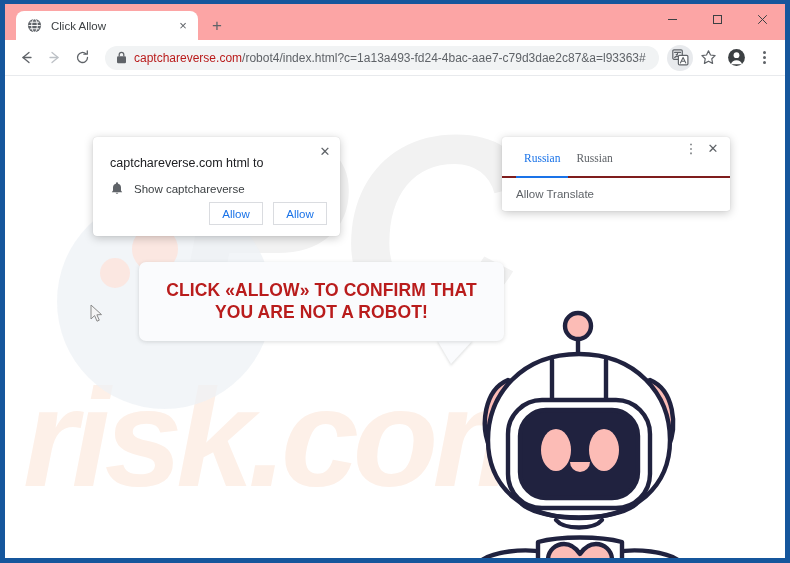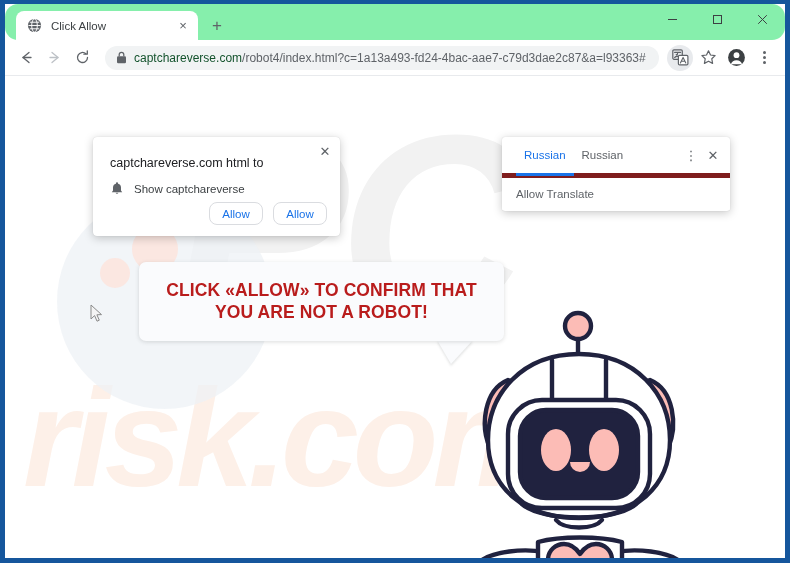--- a/index.html
+++ b/index.html
@@ -22,24 +22,23 @@
     position: relative;
     width: 780px; height: 554px;
     background: #ffffff;
     overflow: hidden;
   }
 
   
   .titlebar {
     position: relative;
     height: 36px;
-    background: #86efac;
+    background: #fca5a5;
     display: flex;
     align-items: flex-end;
-    border-radius: 13px;
   }
   .tab {
     position: relative;
     margin-left: 11px;
     width: 182px; height: 29px;
     background: #ffffff;
     border-radius: 8px 8px 0 0;
     display: flex; align-items: center;
     padding: 0 7px 0 11px;
     gap: 9px;
@@ -112,21 +111,21 @@
     flex: 0 0 20px;
     display: flex; align-items: center; justify-content: center;
   }
   .url {
     font-size: 12px;
     color: #202124;
     white-space: nowrap;
     overflow: hidden;
     margin-left: 3px;
   }
-  .url .host { color: #14532d; }
+  .url .host { color: #b91c1c; }
   .url .path { color: #5f6368; }
   .tb-icon {
     width: 26px; height: 26px;
     flex: 0 0 26px;
     display: flex; align-items: center; justify-content: center;
     color: #5f6368;
   }
   .tb-icon.active { background: #e8eaed; border-radius: 50%; }
 
   
@@ -252,21 +251,21 @@
   .notif-actions {
     position: absolute;
     right: 13px; bottom: 11px;
     display: flex; gap: 10px;
   }
   .pbtn {
     min-width: 54px;
     height: 23px;
     padding: 0 12px;
     border: 1px solid #dadce0;
-    border-radius: 8px;
+    border-radius: 0;
     background: #ffffff;
     color: #1a73e8;
     font-size: 11.5px;
     font-weight: 500;
     font-family: "Liberation Sans", sans-serif;
     display: flex; align-items: center; justify-content: center;
   }
 
   
   .translate {
@@ -275,24 +274,24 @@
     width: 228px; height: 74px;
     background: #ffffff;
     border-radius: 3px;
     box-shadow: 0 2px 10px rgba(0,0,0,.22), 0 0 1px rgba(0,0,0,.18);
     z-index: 20;
     overflow: hidden;
   }
   .tr-tabs {
     position: relative;
     display: flex;
-    align-items: center;
     height: 41px;
     padding: 0 6px 0 14px;
-    border-bottom: 5px solid #7f1d1d;
+    border-bottom: 2px solid #7f1d1d;
+    font-family: Liberation Serif, serif;
   }
   .tr-tab {
     font-size: 11.5px;
     font-weight: 500;
     color: #5f6368;
     padding: 0 8px;
     height: 41px;
     display: flex; align-items: center;
     position: relative;
   }

